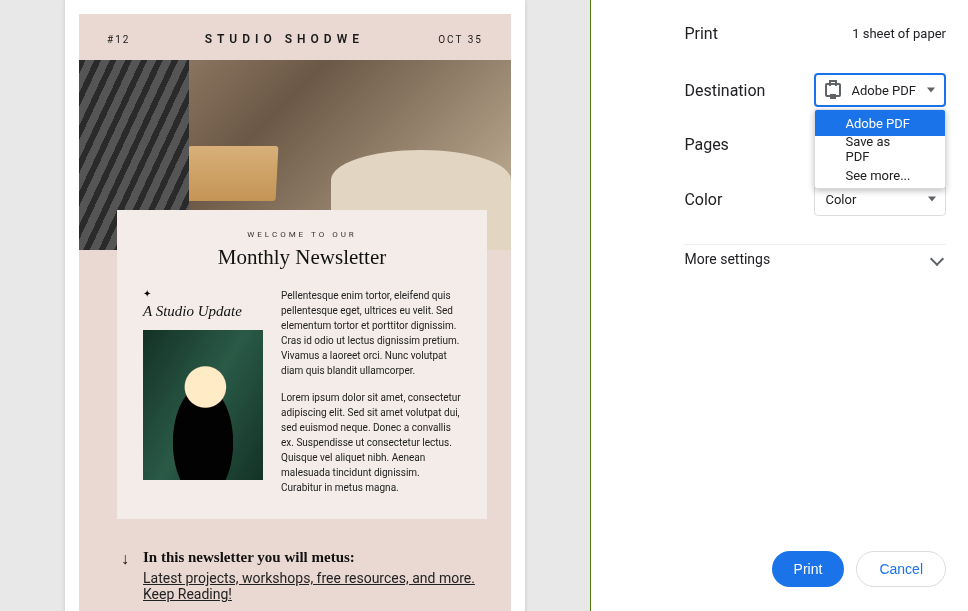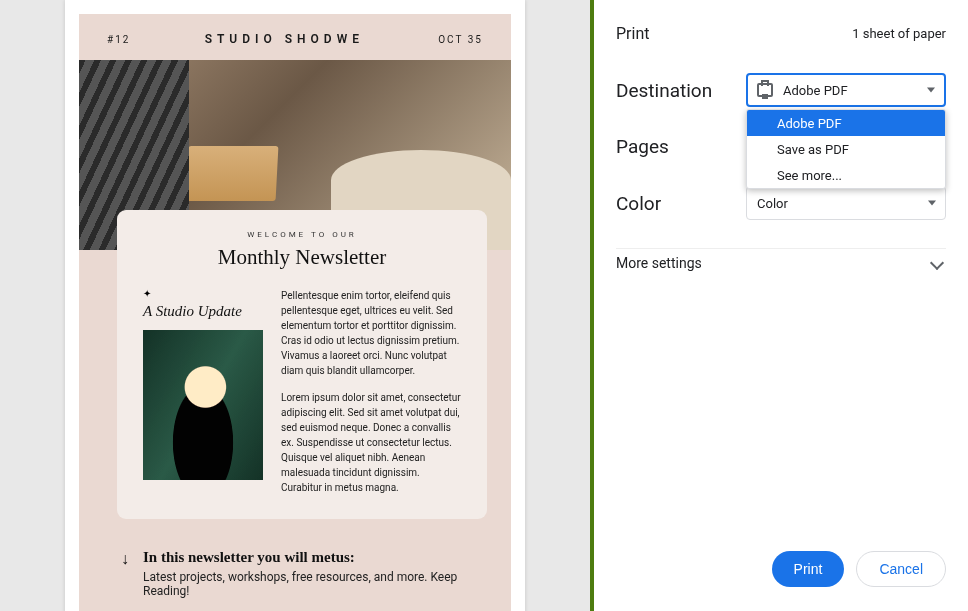--- a/index.html
+++ b/index.html
@@ -67,21 +67,20 @@
   }
   .stairs{
     position:absolute; left:0; top:0; width:110px; height:190px;
     background: repeating-linear-gradient(115deg,#2a2a2a 0 6px,#555 6px 14px);
   }
   .card {
     background:#f3ece8;
     margin: -40px 24px 0 38px;
     padding: 20px 26px 24px 26px;
     position:relative;
-    border-radius:9px;
   }
   .kicker{
     text-align:center;
     font-size:8px;
     letter-spacing:3px;
     color:#333;
     margin-bottom:6px;
   }
   .headline{
     text-align:center;
@@ -126,51 +125,53 @@
     font-size:16px; line-height:1; color:#111;
     padding-top:2px;
   }
   .footer-text h3{
     font-family: Georgia, serif;
     font-size:15px;
     color:#111;
     margin-bottom:4px;
   }
   .footer-text p{
-    font-size:12px;
+    font-size:14px;
     color:#222;
+    text-decoration:underline;
   }
 
   
   .panel{
     flex:1;
-    border-left:4px solid #4d7c0f;
+    border-left:1px solid #4d7c0f;
     background:#fff;
     position:relative;
     display:flex;
     flex-direction:column;
+    align-items:flex-end;
   }
   .scroll-area{padding: 24px 22px 0 22px;}
   .panel-head{
     display:flex;
     justify-content:space-between;
     align-items:center;
     margin-bottom: 30px;
   }
   .panel-title{font-size:16px; color:#202124;}
   .sheet-count{font-size:13px; color:#202124;}
   .row{
     display:flex;
     align-items:center;
     margin-bottom: 28px;
     position:relative;
   }
   .row-label{
     width:130px;
-    font-size:19px;
+    font-size:16px;
     color:#202124;
   }
   .select{
     flex:1;
     height:34px;
     border:1px solid #dadce0;
     border-radius:4px;
     background:#fff;
     display:flex;
     align-items:center;

